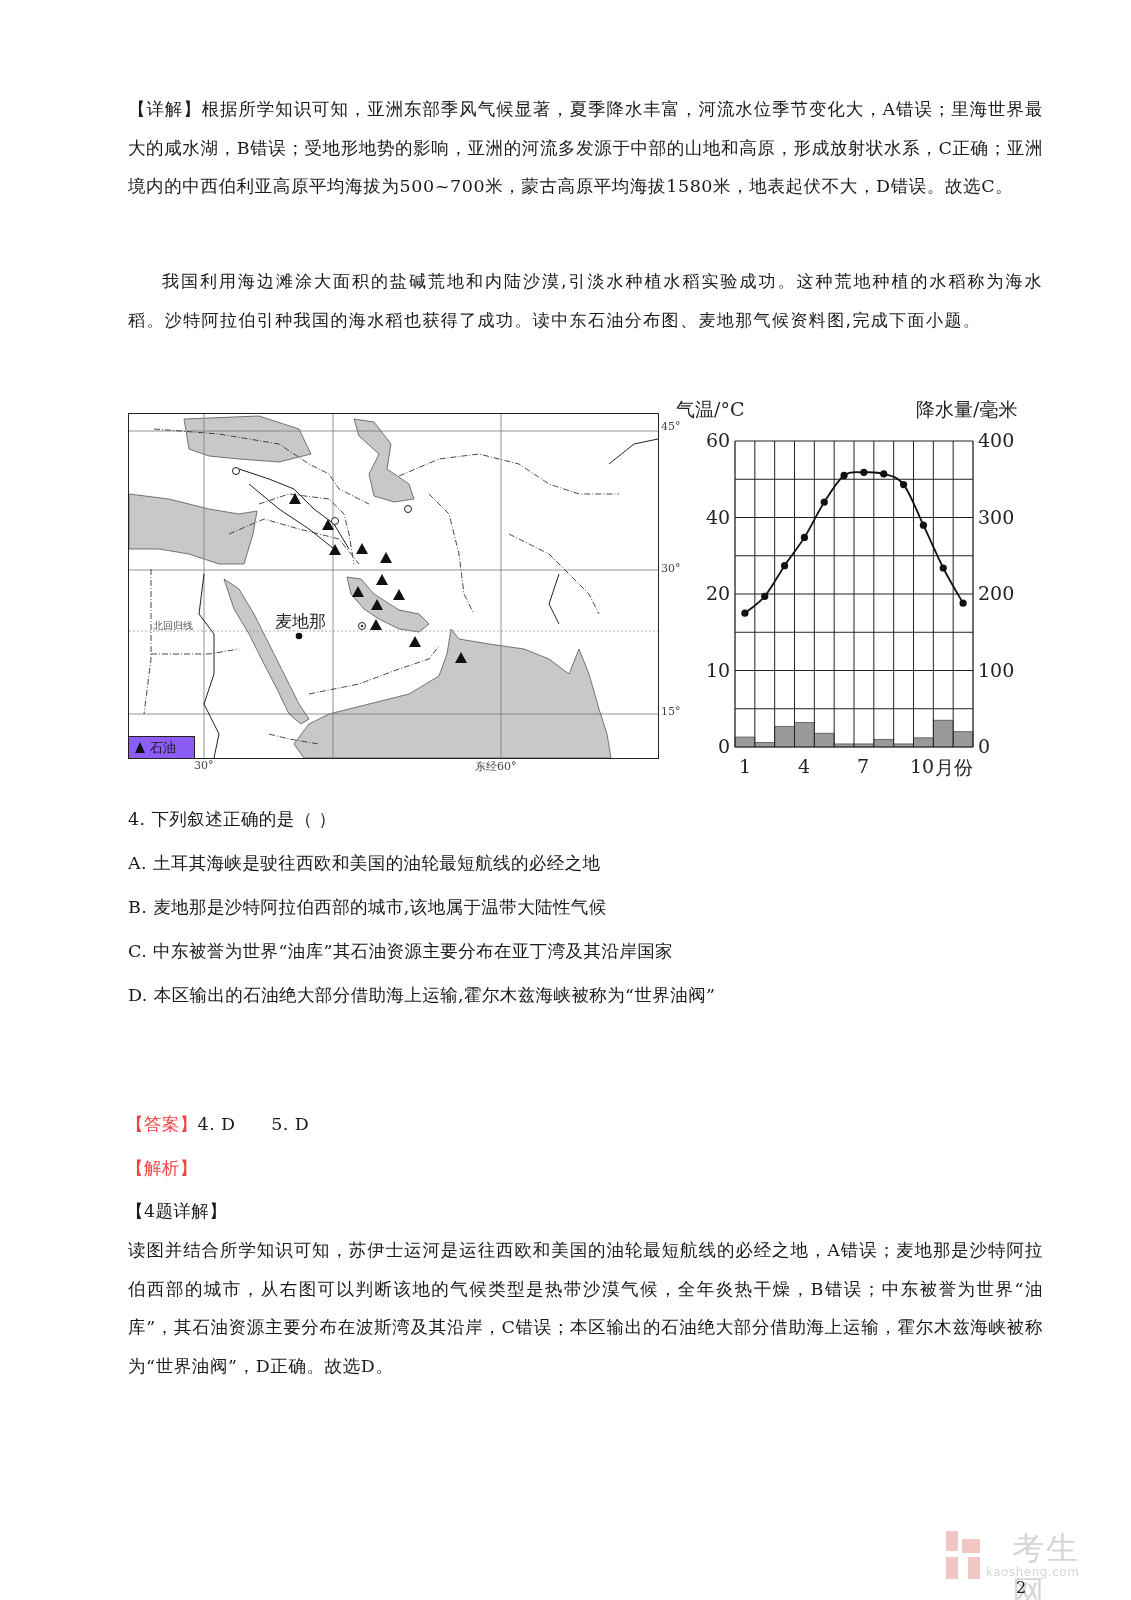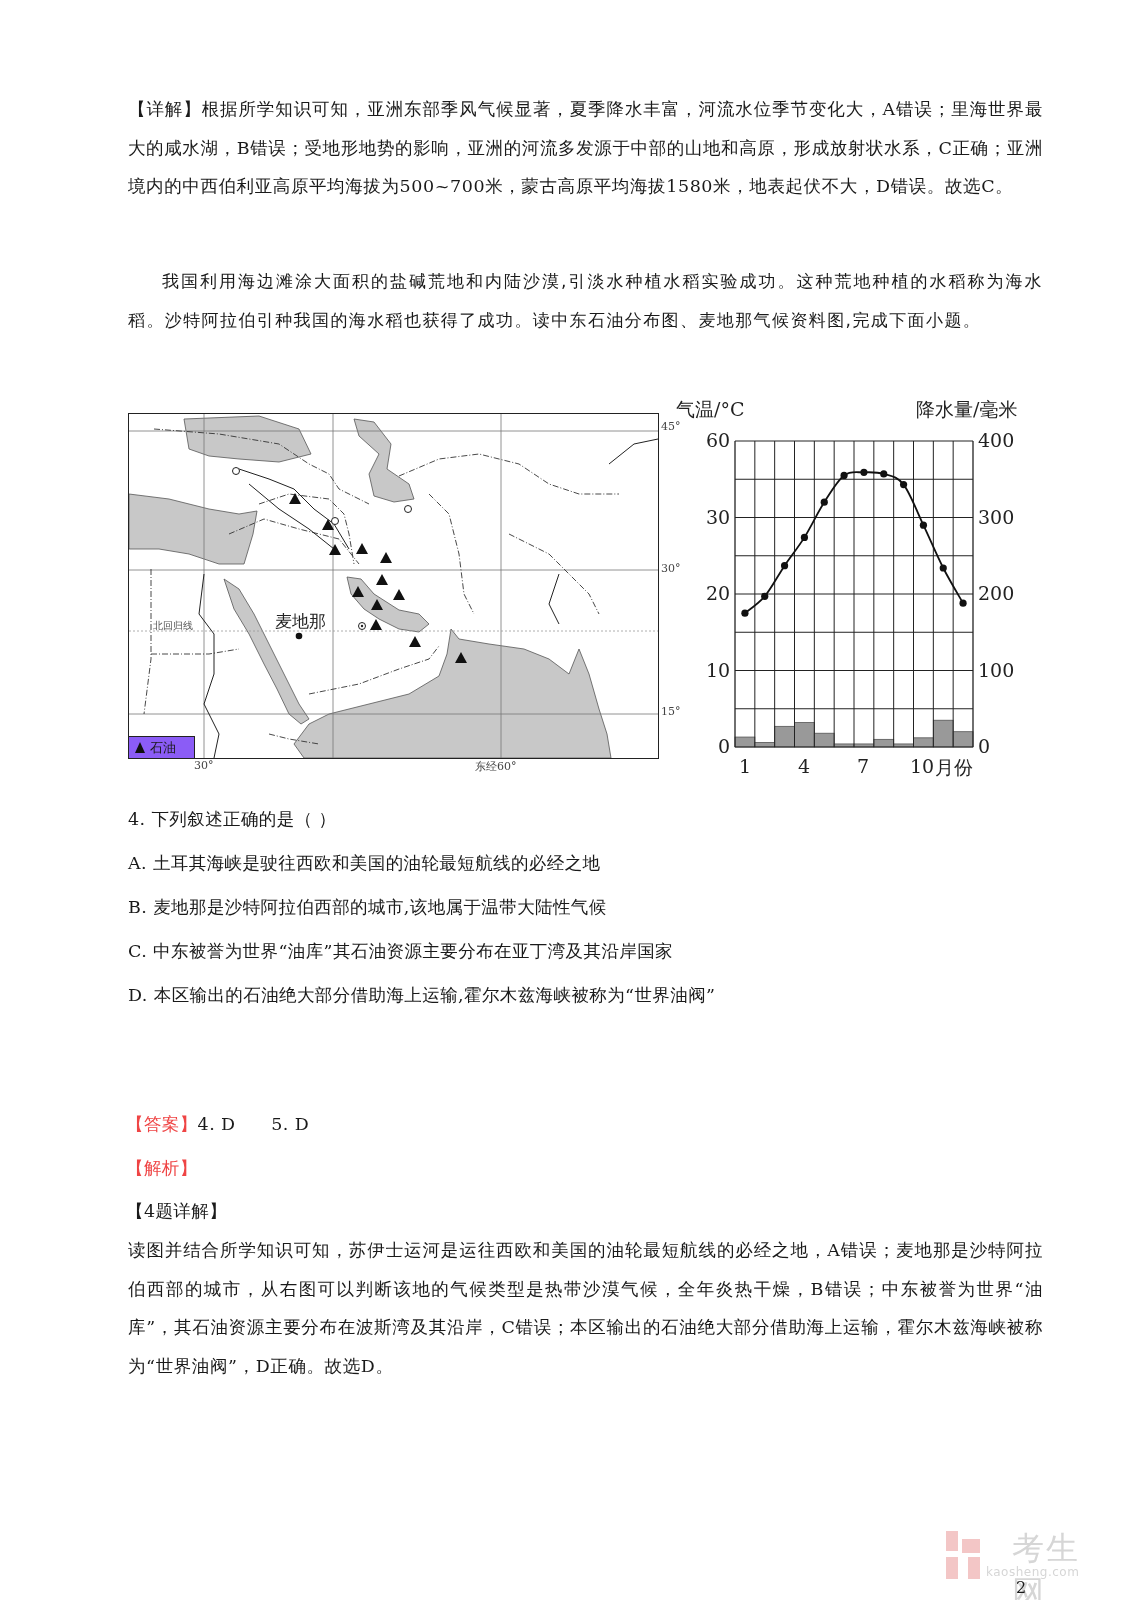--- a/index.html
+++ b/index.html
@@ -187,21 +187,21 @@
         <circle cx="187.91666666666666" cy="77.36500000000001" r="3.6" fill="#111111"></circle>
         <circle cx="207.75" cy="78.89499999999998" r="3.6" fill="#111111"></circle>
         <circle cx="227.58333333333331" cy="89.60500000000002" r="3.6" fill="#111111"></circle>
         <circle cx="247.41666666666666" cy="130.15" r="3.6" fill="#111111"></circle>
         <circle cx="267.25" cy="172.99" r="3.6" fill="#111111"></circle>
         <circle cx="287.0833333333333" cy="208.17999999999998" r="3.6" fill="#111111"></circle>
       </svg>
     <span class="axis-label" style="left:0px; top:2px;">气温/°C</span>
     <span class="axis-label" style="left:240px; top:2px;">降水量/毫米</span>
     <span class="tick" style="left:30px; top:34px;">60</span>
-    <span class="tick" style="left:30px; top:111px;">30</span>
+    <span class="tick" style="left:30px; top:111px;">40</span>
     <span class="tick" style="left:30px; top:187px;">20</span>
     <span class="tick" style="left:30px; top:264px;">10</span>
     <span class="tick" style="left:42px; top:340px;">0</span>
     <span class="tick" style="left:302px; top:34px;">400</span>
     <span class="tick" style="left:302px; top:111px;">300</span>
     <span class="tick" style="left:302px; top:187px;">200</span>
     <span class="tick" style="left:302px; top:264px;">100</span>
     <span class="tick" style="left:302px; top:340px;">0</span>
     <span class="tick" style="left:63px; top:360px;">1</span>
     <span class="tick" style="left:122px; top:360px;">4</span>

